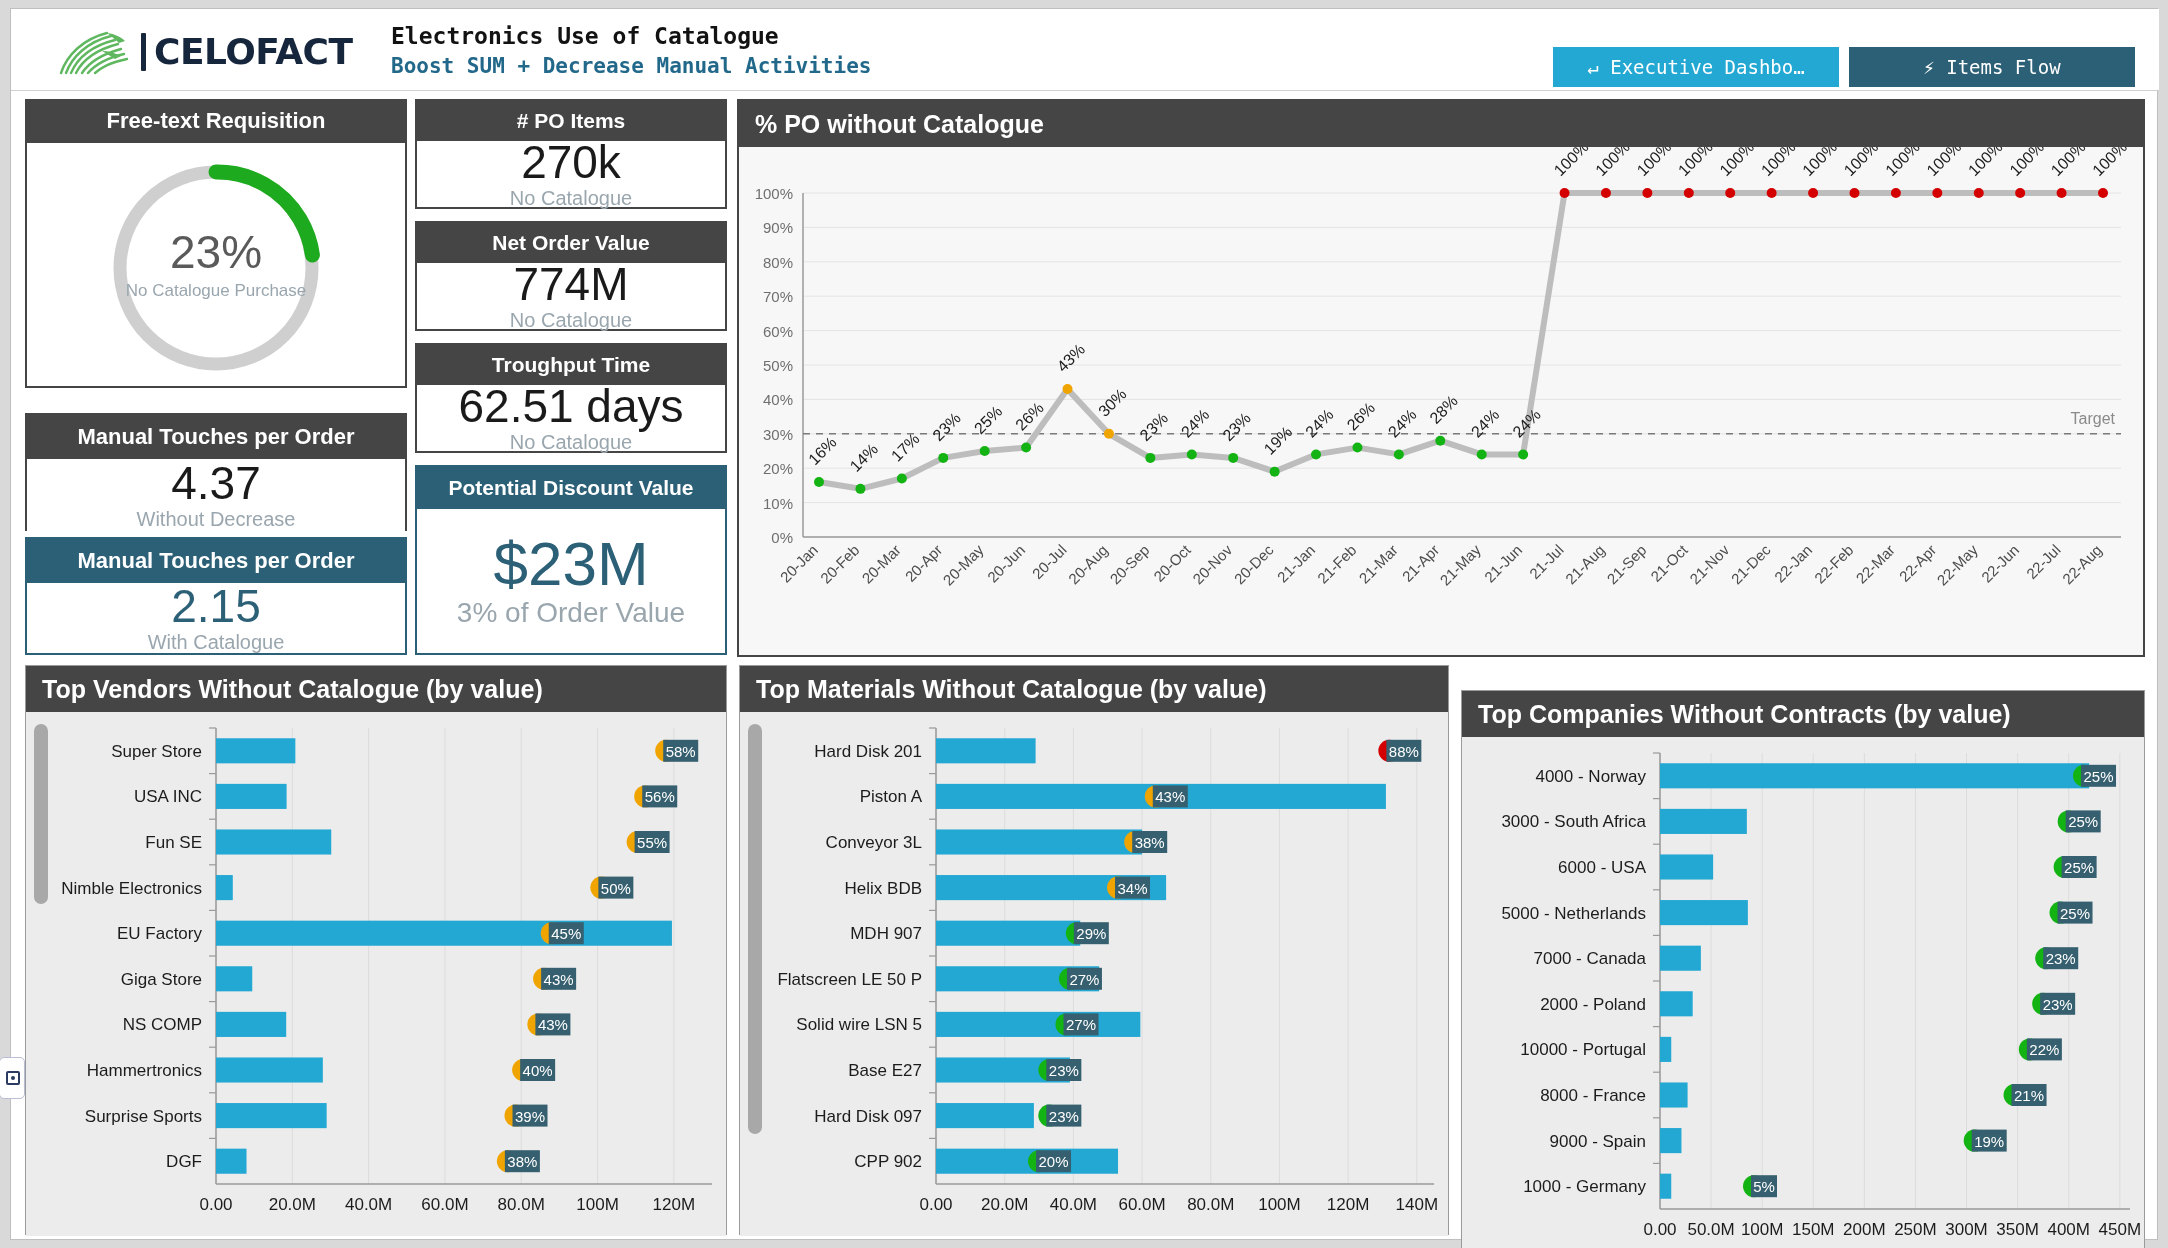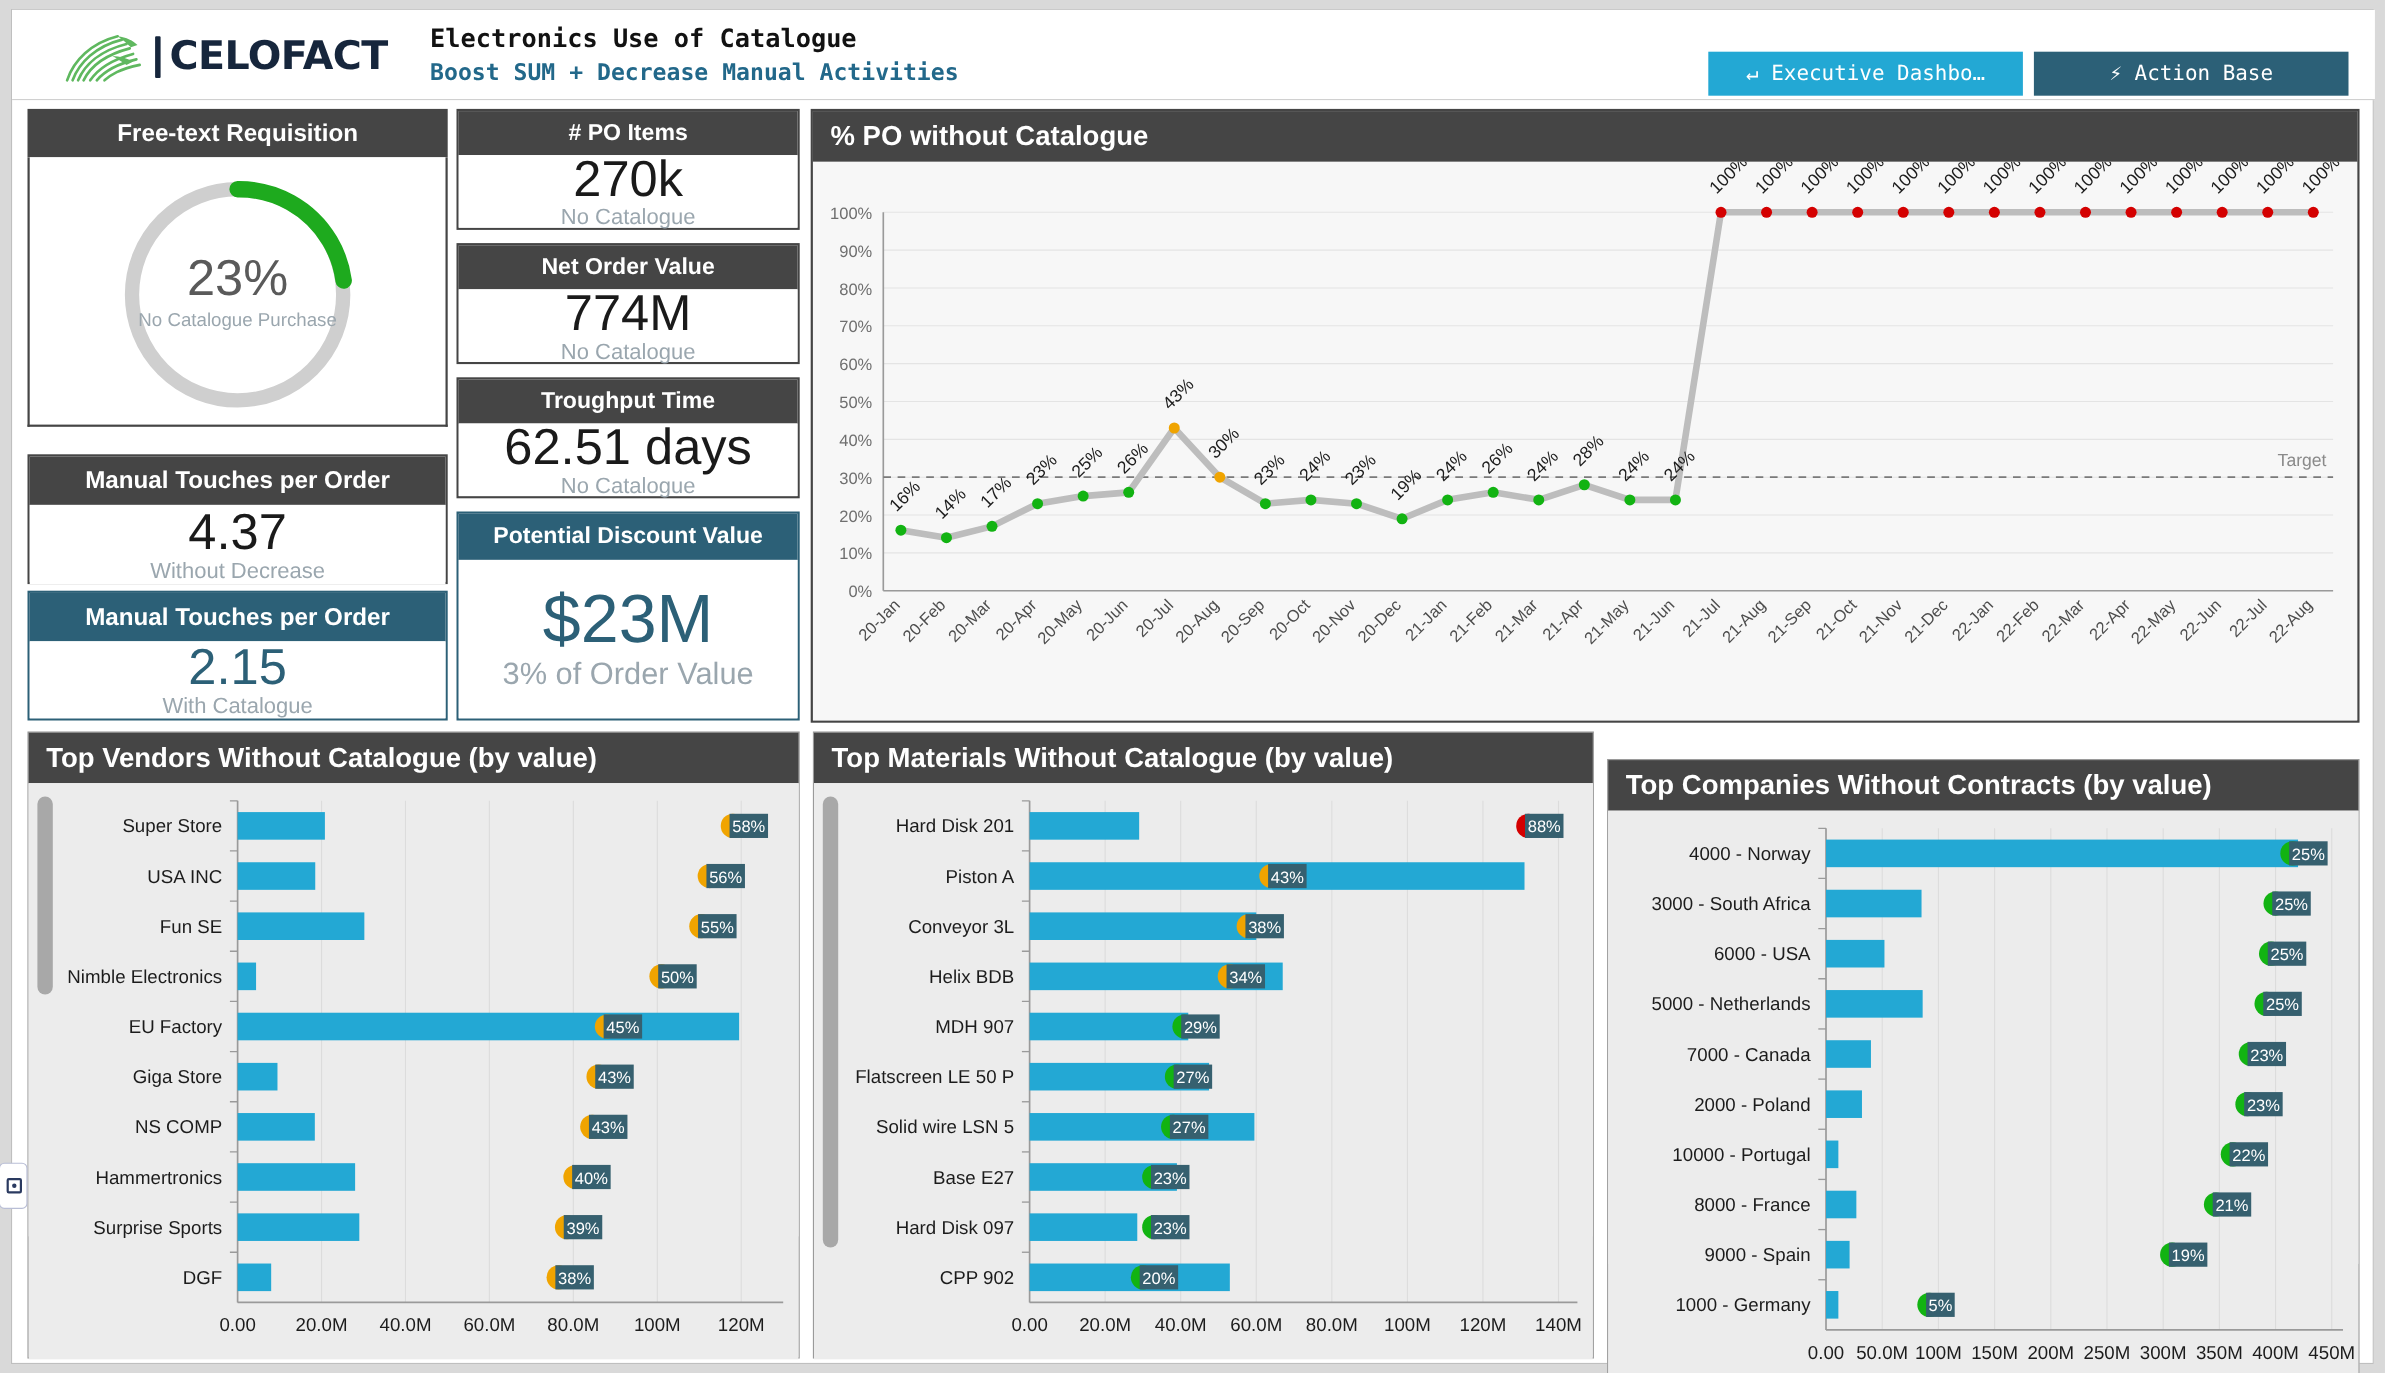--- a/index.html
+++ b/index.html
@@ -151,21 +151,21 @@
       <div class="logo-text">CELOFACT</div>
     </div>
 
     <div class="title-block">
       <div class="title-main">Electronics Use of Catalogue</div>
       <div class="title-sub">Boost SUM + Decrease Manual Activities</div>
     </div>
 
     <div class="hdr-buttons">
       <button class="hbtn cyan">↵ Executive Dashbo…</button>
-      <button class="hbtn dark">⚡ Action Base</button>
+      <button class="hbtn dark">⚡ Items Flow</button>
     </div>
   </div>
 
   <div class="gauge-card">
     <div class="panel-head">Free-text Requisition</div>
   </div>
   <div class="gauge-wrap">
     <svg width="240" height="230" viewBox="0 0 240 230">
       <circle cx="120" cy="118" r="96" fill="none" stroke="#cfcfcf" stroke-width="13"></circle>
       <path d="M 120 22 A 96 96 0 0 1 205 165" fill="none" stroke="#1eaa1e" stroke-width="15" stroke-linecap="round" stroke-dasharray="139 600"></path>

